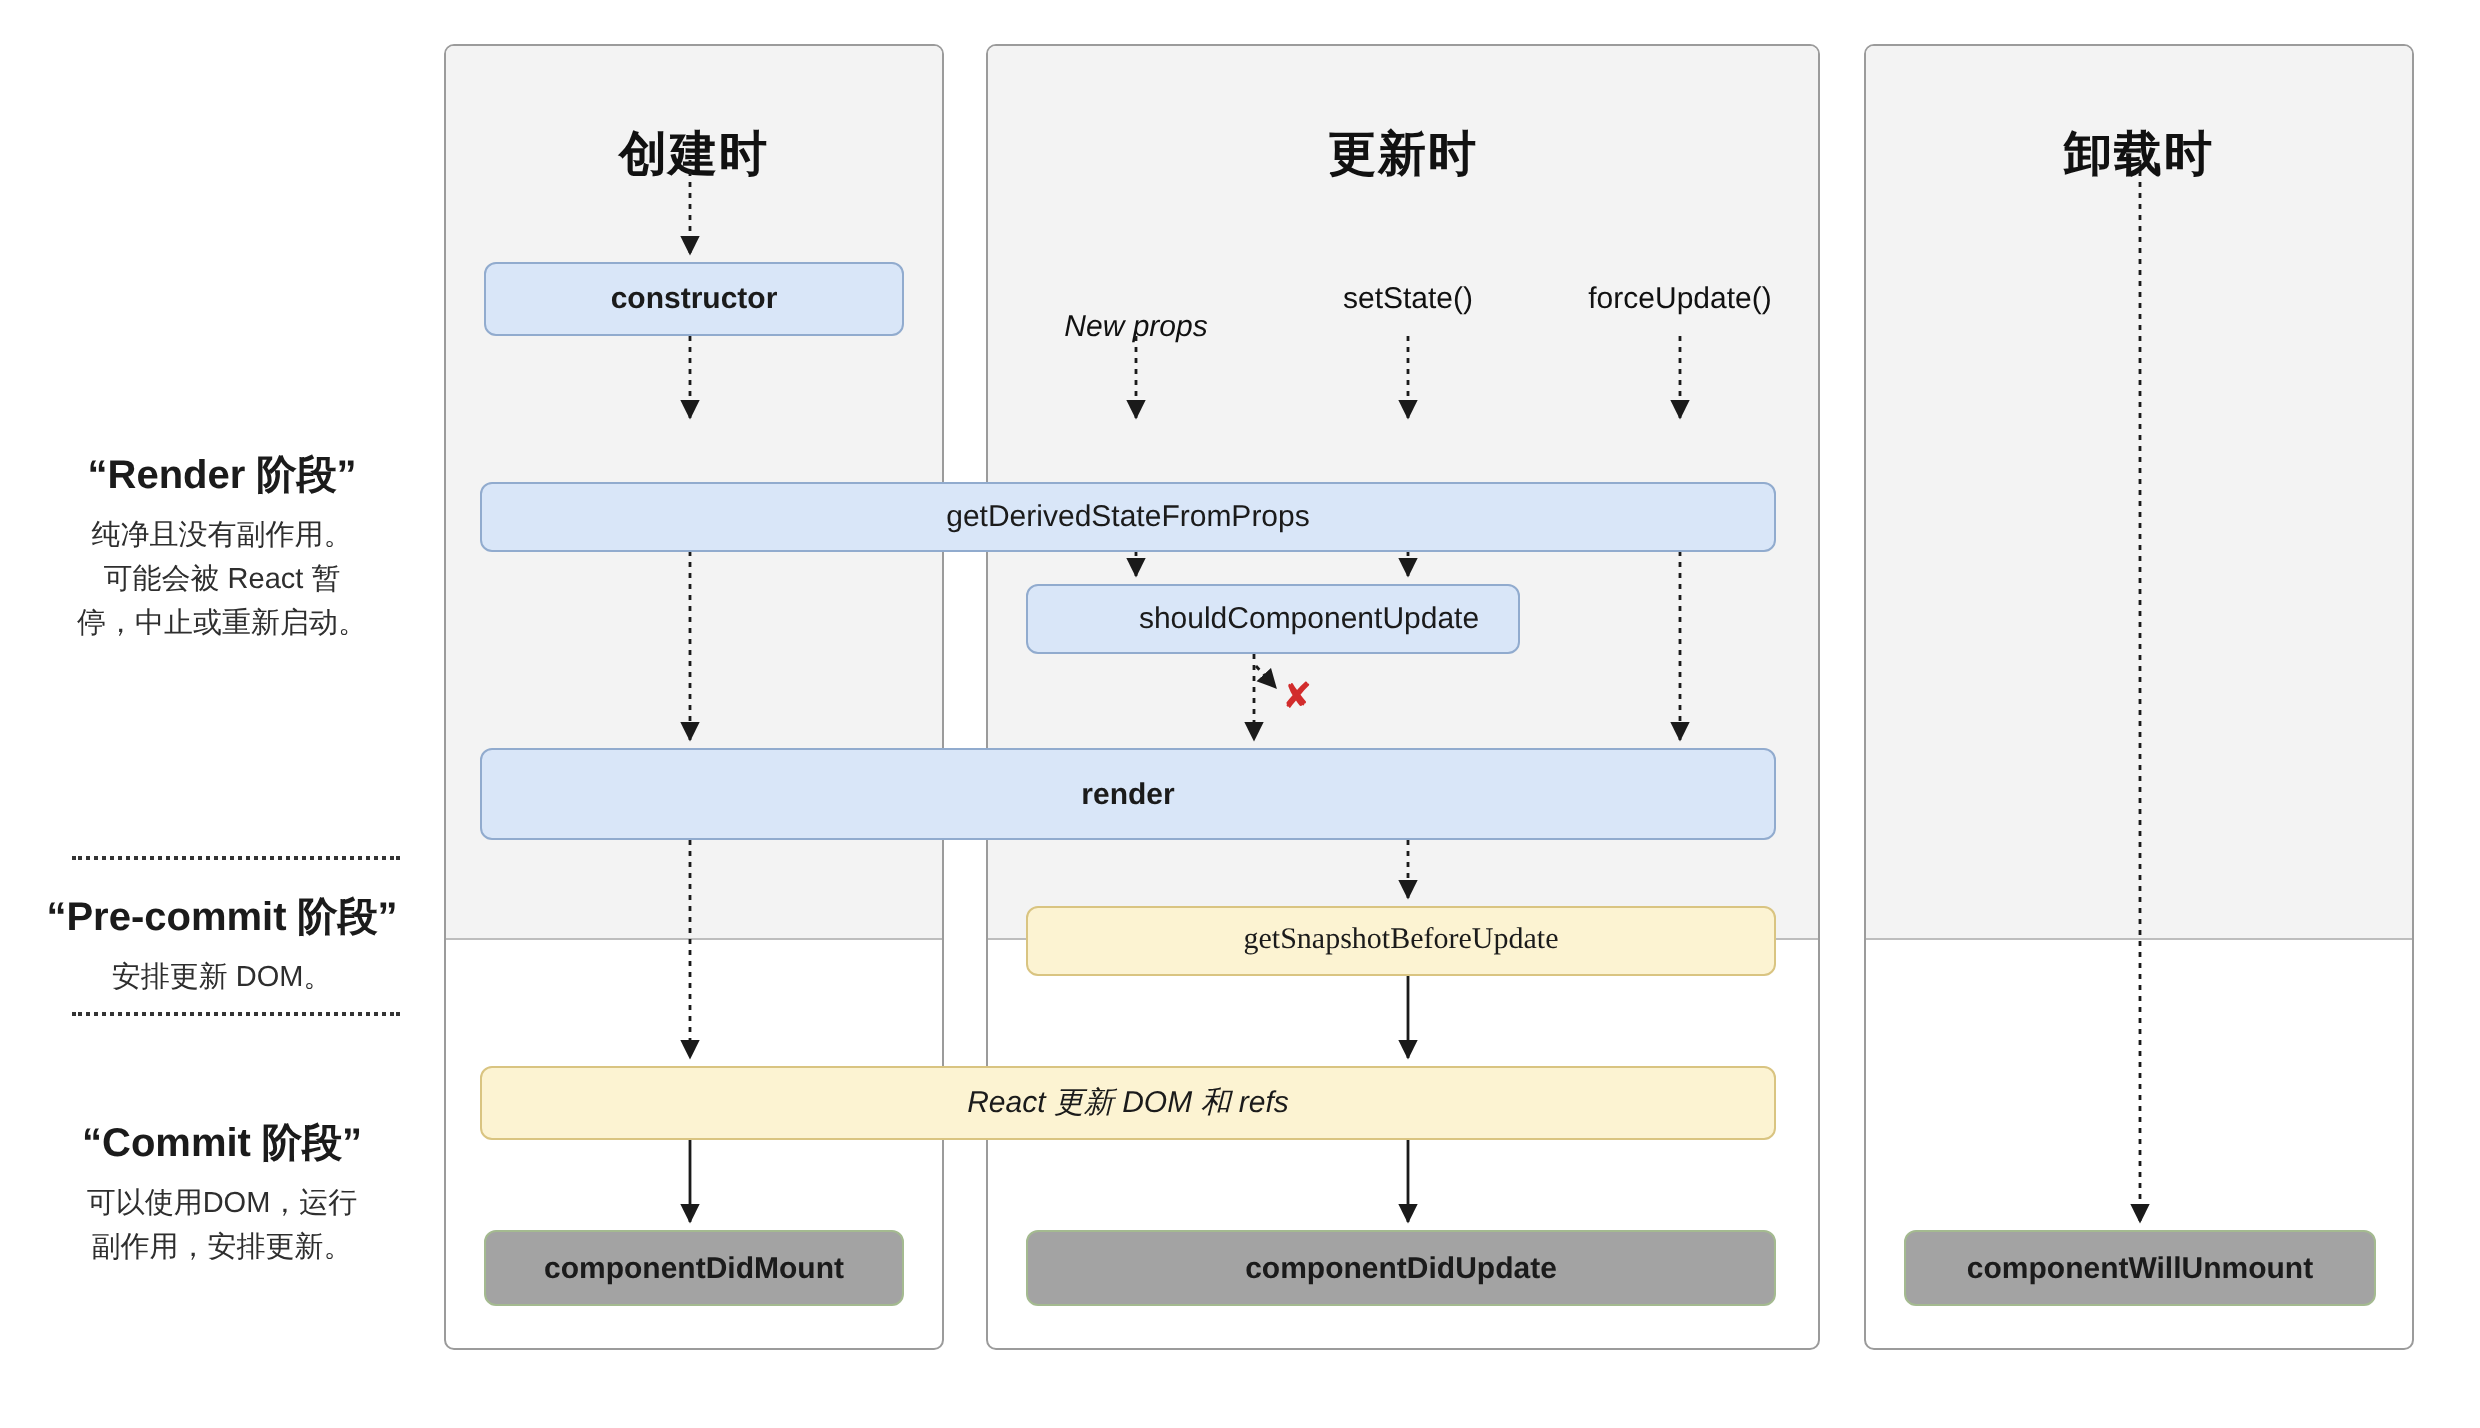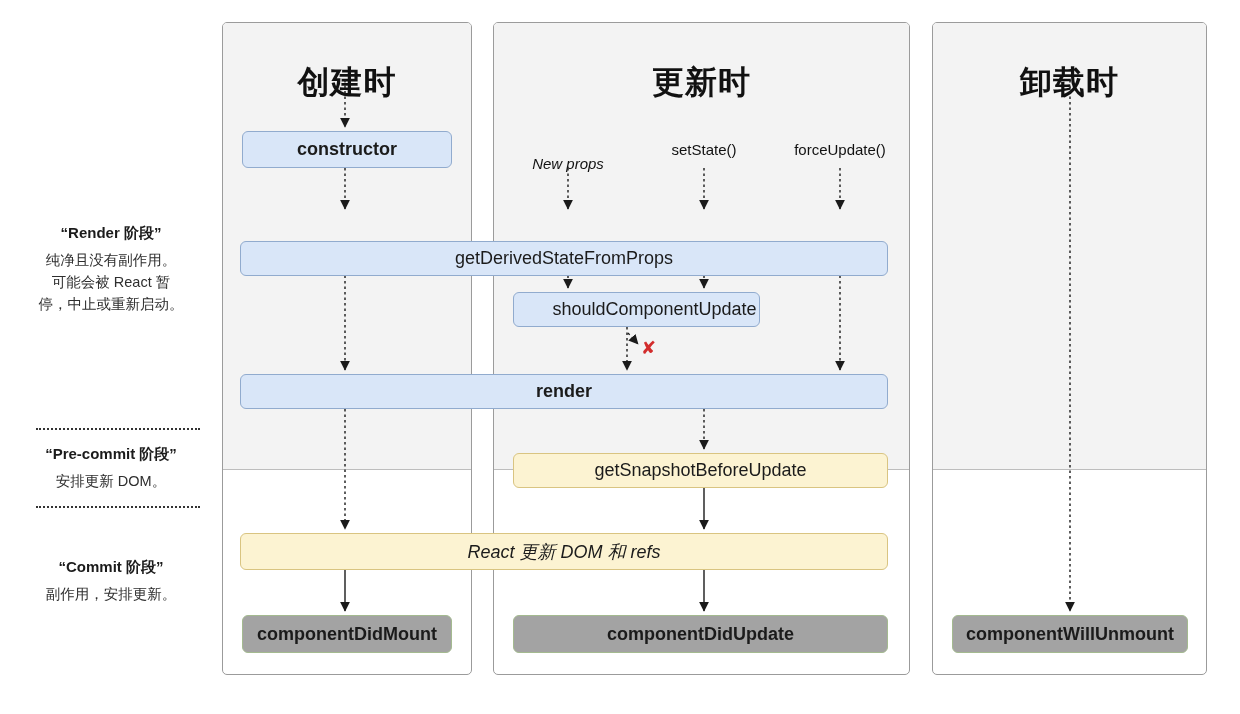--- a/index.html
+++ b/index.html
@@ -35,35 +35,35 @@
     height: 447px;
     background: #f3f3f3;
     border-bottom: 1px solid #bdbdbd;
     border-radius: 4px 4px 0 0;
   }
   .col-title {
     position: absolute;
     top: 38px;
     left: 0; right: 0;
     text-align: center;
-    font-size: 32px;
+    font-size: 24px;
     font-weight: 600;
     letter-spacing: 1px;
     color: #111;
   }
 
   
   .side-block {
     position: absolute;
     left: 18px;
     width: 186px;
     text-align: center;
     z-index: 2;
   }
-  .side-title { font-size: 15px; font-weight: bold; color: #1b1b1b; margin-bottom: 6px; }
+  .side-title { font-size: 20px; font-weight: bold; color: #1b1b1b; margin-bottom: 6px; }
   .side-line { font-size: 14.5px; color: #2e2e2e; line-height: 22px; }
   .dotted-sep {
     position: absolute;
     left: 36px;
     width: 164px;
     border-top: 2px dotted #333;
     z-index: 2;
   }
 
   
@@ -78,34 +78,34 @@
   }
   .italic { font-style: italic; }
 
   
   .lbox {
     position: absolute;
     display: flex;
     align-items: center;
     justify-content: center;
     border-radius: 6px;
-    font-size: 18px;
+    font-size: 15px;
     z-index: 4;
     white-space: nowrap;
   }
   .blue   { background: #d9e6f8; border: 1px solid #91abce; }
   .yellow { background: #fcf3d2; border: 1px solid #d9c481; }
   .green  { background: #a3a3a3; border: 1px solid #a4ba90; }
   .bold   { font-weight: bold; }
 
   .box-constructor            { left: 242px; top: 131px; width: 210px; height: 37px; }
   .box-gdsfp                  { left: 240px; top: 213px; width: 648px; height: 35px; margin-top: 28px; }
   .box-scu                    { left: 513px; top: 292px; width: 247px; height: 35px; padding-left: 36px; }
-  .box-render                 { left: 240px; top: 374px; width: 648px; height: 35px; }
-  .box-gsbu                   { left: 513px; top: 453px; width: 375px; height: 35px; }
+  .box-render                 { left: 240px; top: 374px; width: 648px; height: 46px; }
+  .box-gsbu                   { left: 513px; top: 453px; width: 375px; height: 35px; font-family: Liberation Serif, serif; }
   .box-react-updates          { left: 240px; top: 533px; width: 648px; height: 37px; }
   .box-cdm                    { left: 242px; top: 615px; width: 210px; height: 38px; }
   .box-cdu                    { left: 513px; top: 615px; width: 375px; height: 38px; }
   .box-cwu                    { left: 952px; top: 615px; width: 236px; height: 38px; }
 
   
   .arrows {
     position: absolute;
     left: 0; top: 0;
     width: 1240px; height: 714px;
@@ -148,20 +148,21 @@
 
   <div class="dotted-sep" style="top: 428px;"></div>
   <div class="side-block" style="top: 445px;">
     <div class="side-title">“Pre-commit 阶段”</div>
     <div class="side-line">安排更新 DOM。</div>
   </div>
   <div class="dotted-sep" style="top: 506px;"></div>
 
   <div class="side-block" style="top: 558px;">
     <div class="side-title">“Commit 阶段”</div>
+    <div class="side-line">可以使用DOM，运行</div>
     <div class="side-line">副作用，安排更新。</div>
   </div>
 
   <div class="trigger italic" style="left: 568px; margin-top: 14px;">New props</div>
   <div class="trigger" style="left: 704px;">setState()</div>
   <div class="trigger" style="left: 840px;">forceUpdate()</div>
 
   <svg class="arrows" viewBox="0 0 1240 714">
     <defs>
       <marker id="ah" markerWidth="8" markerHeight="8" refX="6.5" refY="3.5" orient="auto">

